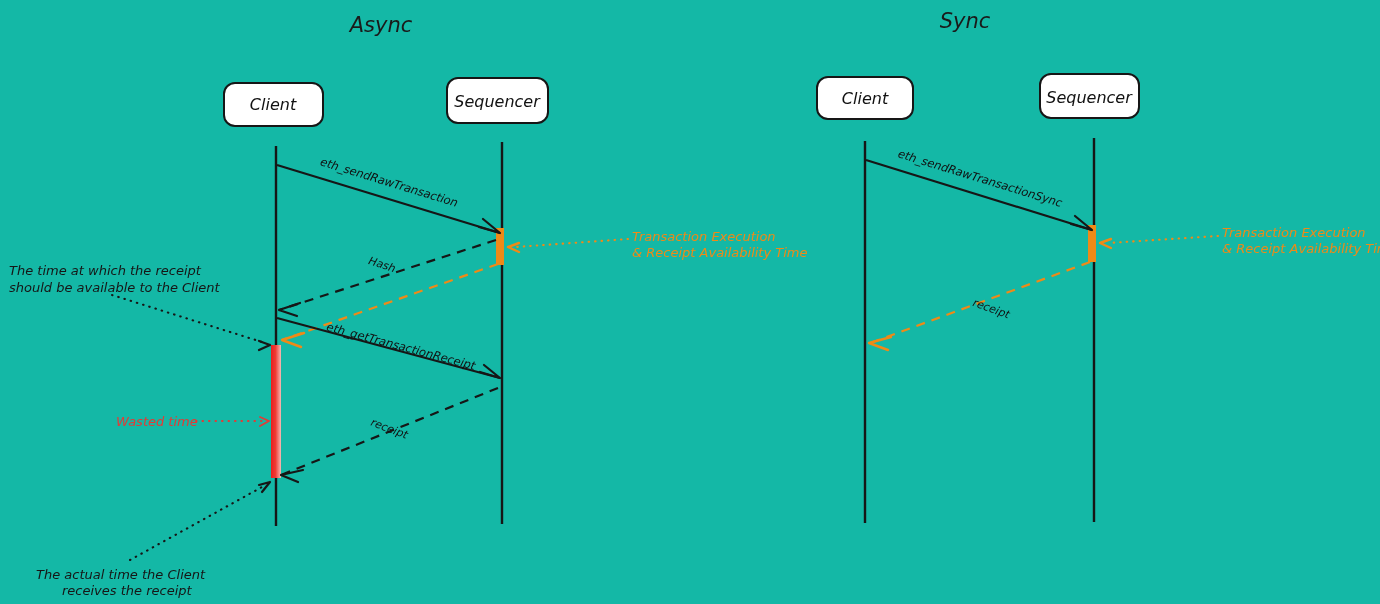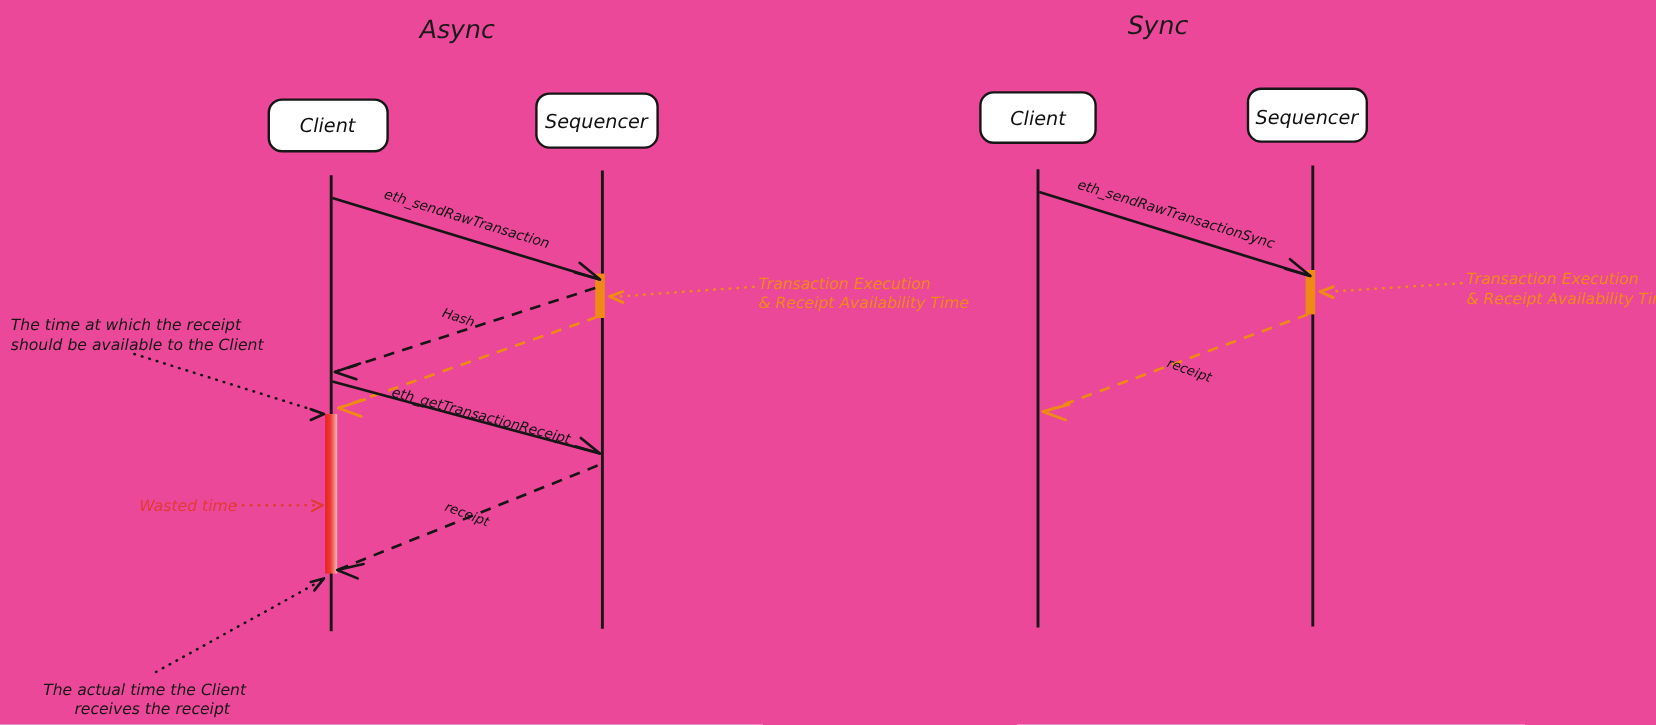--- a/index.html
+++ b/index.html
@@ -10,21 +10,21 @@
   body {
     width: 1380px;
     height: 604px;
     font-family: "DejaVu Sans", sans-serif;
     overflow: hidden;
   }
   #canvas {
     position: relative;
     width: 1380px;
     height: 604px;
-    background: #ec4899;
+    background: #14b8a6;
   }
   svg.diagram {
     position: absolute;
     top: 0;
     left: 0;
     width: 1380px;
     height: 604px;
   }
   .ttl {
     font-family: "DejaVu Sans", sans-serif;

